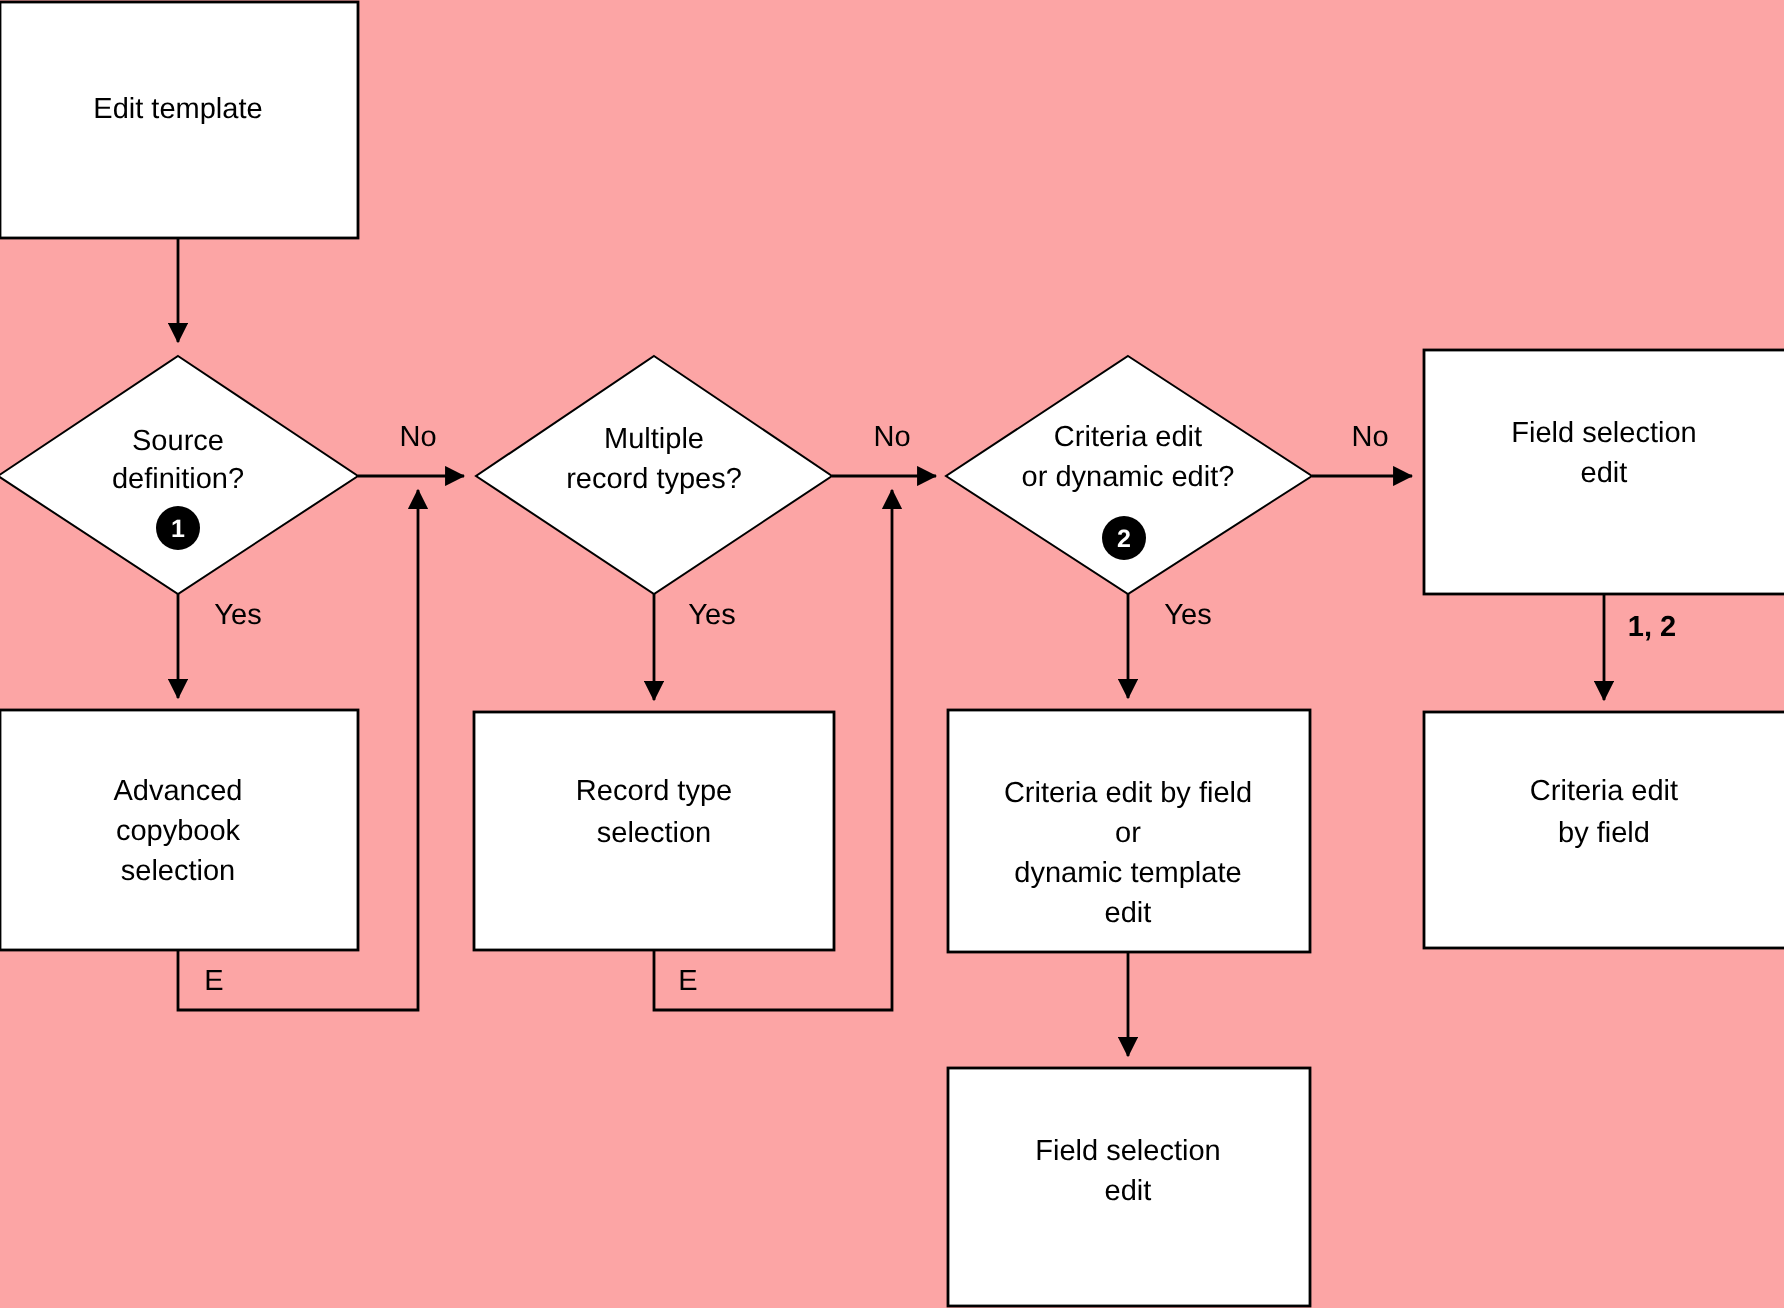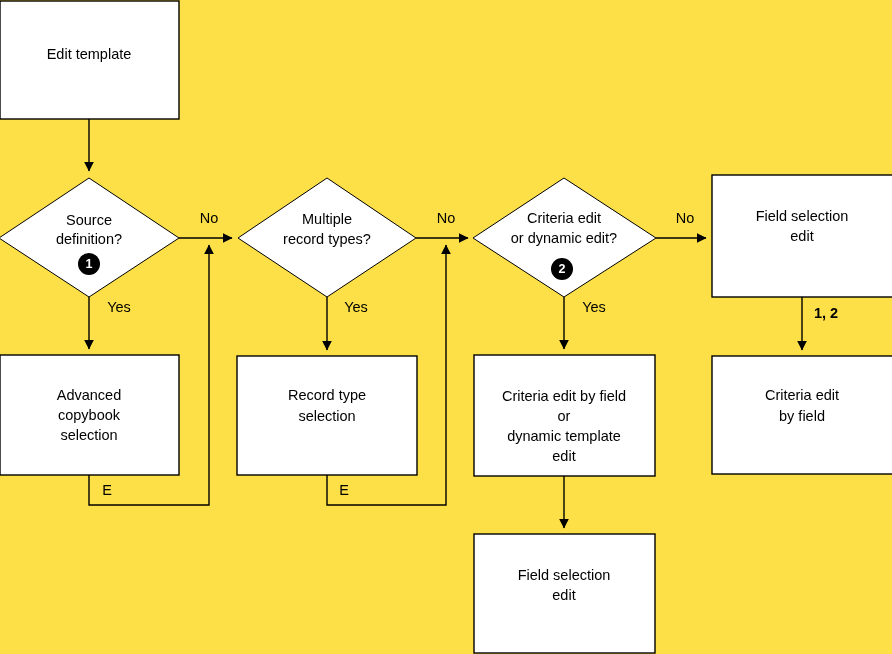--- a/index.html
+++ b/index.html
@@ -10,21 +10,21 @@
   body {
     width: 892px;
     height: 654px;
     overflow: hidden;
     font-family: "Liberation Sans", sans-serif;
   }
   #diagram-root {
     position: relative;
     width: 892px;
     height: 654px;
-    background: #fde047;
+    background: #fca5a5;
   }
   svg#flowchart {
     display: block;
     width: 892px;
     height: 654px;
   }
   .shape-stroke {
     fill: #ffffff;
     stroke: #000000;
     stroke-width: 1.4;

